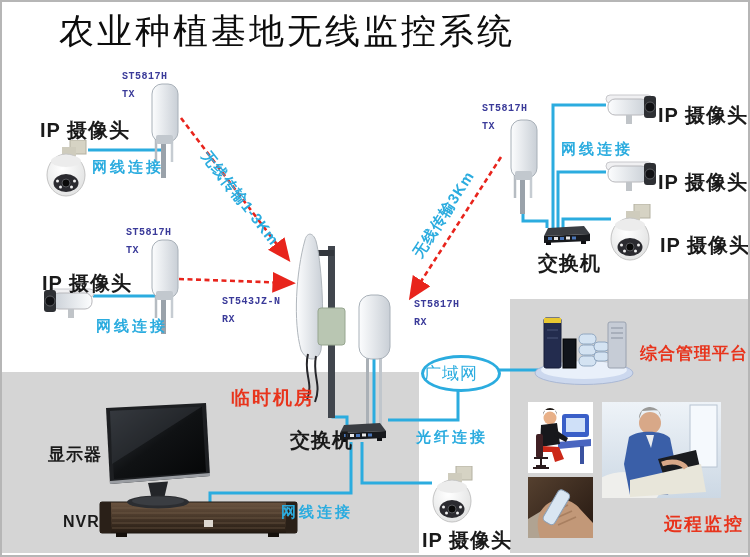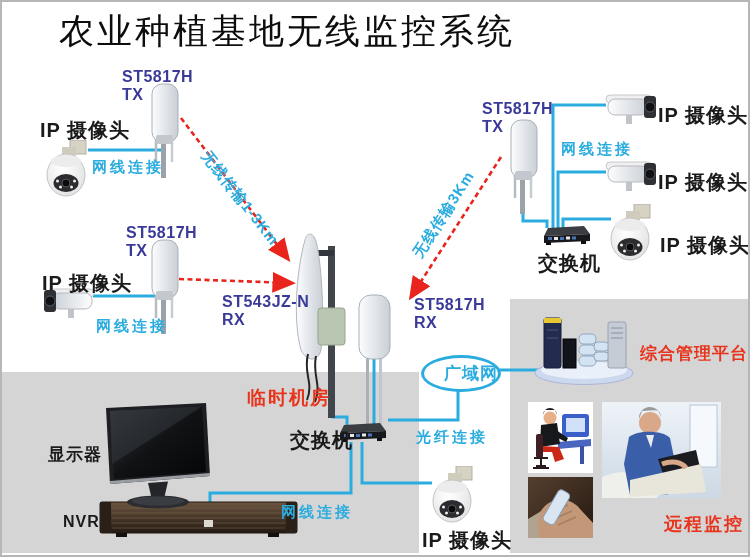--- a/index.html
+++ b/index.html
@@ -8,29 +8,29 @@
   .frame{position:absolute;inset:0;border:2px solid #b6b6b6;pointer-events:none;z-index:60;}
   .panel{position:absolute;background:#d5d5d5;z-index:0;}
   #lines{position:absolute;left:0;top:0;z-index:1;}
   .dev{position:absolute;z-index:2;}
   .photo{position:absolute;z-index:2;overflow:hidden;}
   .lbl{position:absolute;z-index:5;font-weight:bold;white-space:nowrap;}
   .title{position:absolute;left:26px;top:8px;z-index:5;white-space:nowrap;
          font-family:Liberation Sans, sans-serif;font-weight:400;
          font-size:35px;letter-spacing:3px;color:#0d0d0d;margin-left:33px;}
   .black{font-size:20px;letter-spacing:1px;color:#1a1a1a;}
-  .navy{font-size:16px;line-height:18px;letter-spacing:.5px;color:#3a3a99;}
+  .navy{font-size:10px;line-height:18px;letter-spacing:.5px;color:#3a3a99;font-family:Liberation Mono, monospace;}
   .blue{font-size:15px;letter-spacing:3px;color:#2bacdf;}
   .red{font-size:19px;letter-spacing:2px;color:#e8341c;}
   .red-sm{font-size:17px;letter-spacing:1px;line-height:26px;color:#e8341c;}
   .rot{text-align:center;width:170px;}
   .wan{position:absolute;left:421px;top:355px;width:74px;height:31px;z-index:4;
        background:#fff;border:3px solid #2bacdf;border-radius:50%;
-       display:flex;align-items:center;justify-content:flex-end;
-       font-weight:bold;font-size:17px;color:#2bacdf;letter-spacing:1px;}
+       display:flex;align-items:center;justify-content:flex-start;
+       font-weight:normal;font-size:17px;color:#2bacdf;letter-spacing:1px;}
   .flip{transform:scaleX(-1);}
 </style>
 </head>
 <body>
 
 <div class="stage">
 
   <div class="panel" style="left:0;top:372px;width:419px;height:181px;"></div>
   <div class="panel" style="left:510px;top:299px;width:238px;height:254px;"></div>
 
@@ -325,20 +325,20 @@
 
   <div class="lbl blue" style="left:92px;top:158px">网线连接</div>
   <div class="lbl blue" style="left:96px;top:317px">网线连接</div>
   <div class="lbl blue" style="left:561px;top:140px">网线连接</div>
   <div class="lbl blue" style="left:281px;top:503px">网线连接</div>
   <div class="lbl blue" style="left:416px;top:428px">光纤连接</div>
 
   <div class="lbl blue rot" style="left:155px;top:189px;transform:rotate(52deg);letter-spacing:1px">无线传输1-3Km</div>
   <div class="lbl blue rot" style="left:369px;top:205px;width:150px;transform:rotate(-57deg);letter-spacing:1px">无线传输3Km</div>
 
-  <div class="lbl red" style="left:247px;top:385px">临时机房</div>
+  <div class="lbl red" style="left:231px;top:385px">临时机房</div>
   <div class="lbl red-sm" style="left:640px;top:341px;font-weight:bold">
     <div>综合管理平台</div>
   </div>
   <div class="lbl red" style="left:664px;top:512px;font-size:18px">远程监控</div>
 
   <div class="frame"></div>
 </div>
 
 </body></html>

